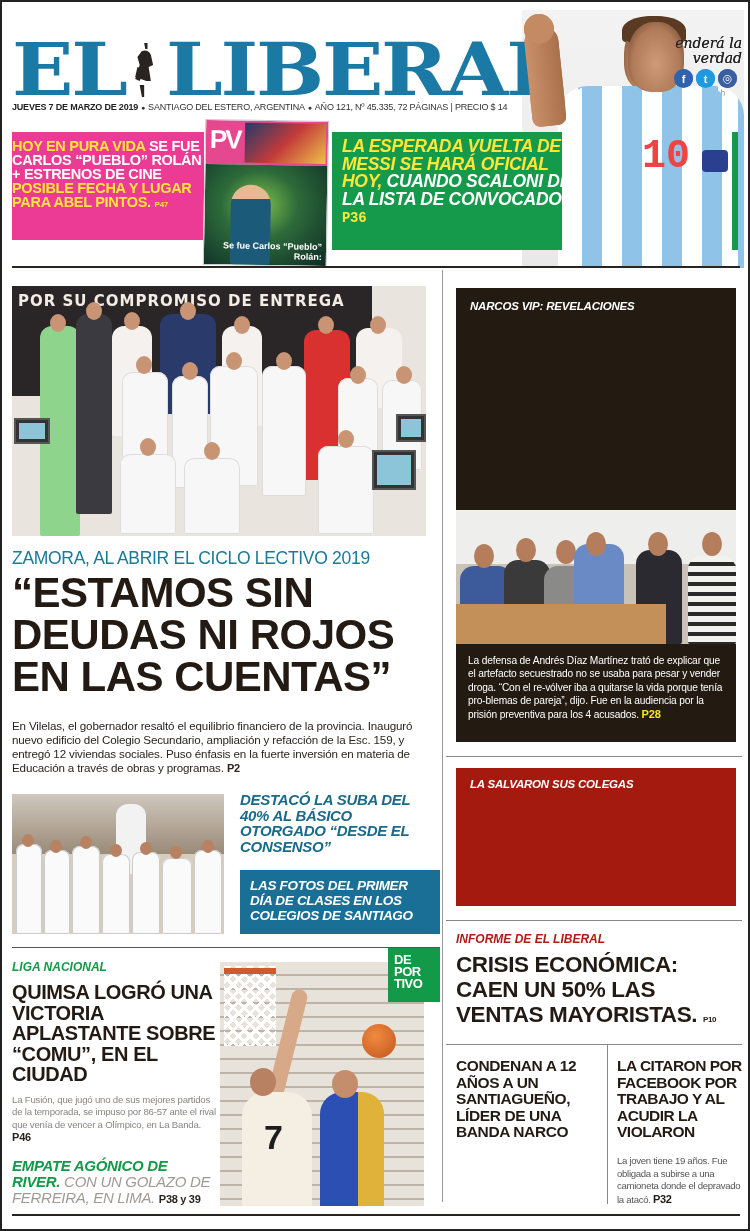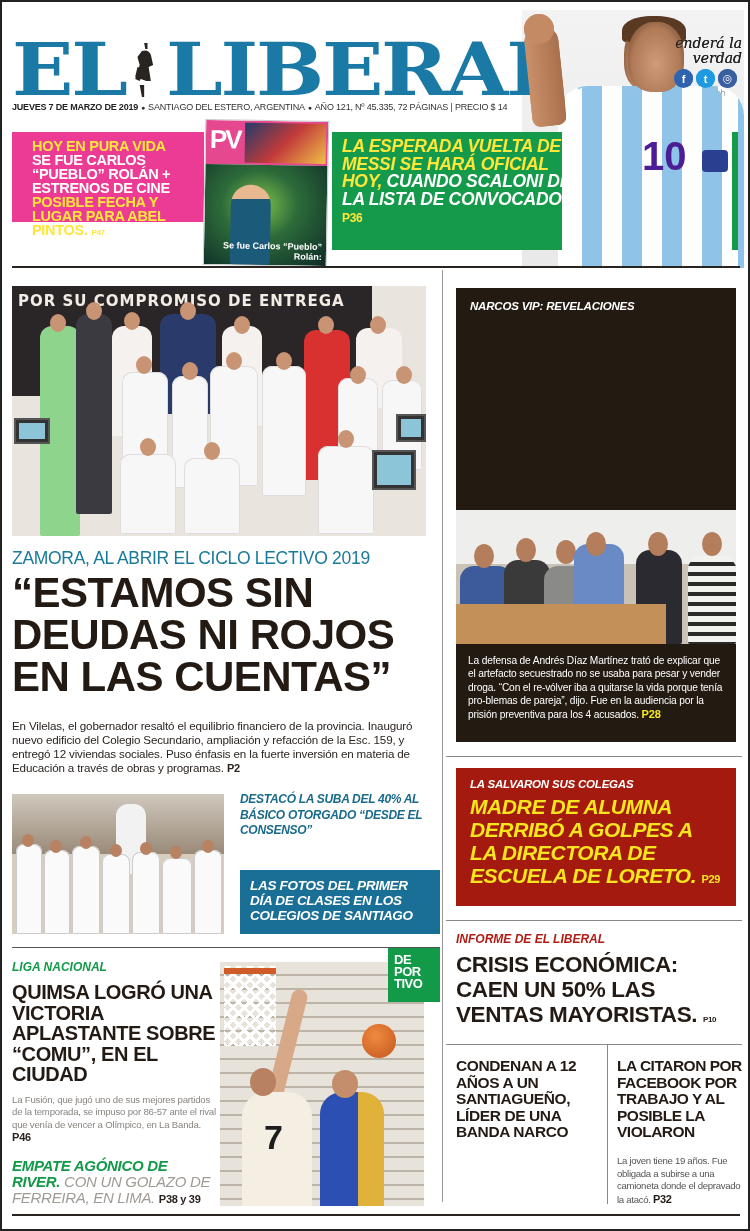--- a/index.html
+++ b/index.html
@@ -18,47 +18,47 @@
   .dateline .dot { font-size: 7px; margin: 0 3px; }
 
   .messi-photo { position: absolute; left: 520px; top: 8px; width: 222px; height: 258px; overflow: hidden; }
   .messi-photo .bg { position:absolute; inset:0; background: linear-gradient(180deg,#f3f3f3 0%, #e9e9e9 100%); }
   .messi-photo .arm { position:absolute; left: 6px; top: 16px; width: 34px; height: 100px; background: linear-gradient(90deg,#c9906a,#a9704c); border-radius: 16px 16px 8px 8px; transform: rotate(-6deg); }
   .messi-photo .fist { position:absolute; left: 2px; top: 4px; width: 30px; height: 30px; background:#c48a64; border-radius: 50%; }
   .messi-photo .head { position:absolute; left: 102px; top: 12px; width: 56px; height: 70px; background: radial-gradient(ellipse at 50% 60%, #cf9b78 0%, #b07a58 60%, #5a3a22 100%); border-radius: 45% 45% 40% 40%; }
   .messi-photo .hair { position:absolute; left: 100px; top: 6px; width: 60px; height: 28px; background:#5a3a22; border-radius: 50% 50% 20% 20%; }
   .messi-photo .shirt { position:absolute; left: 36px; top: 76px; width: 186px; height: 182px;
       background: repeating-linear-gradient(90deg, #ffffff 0px, #ffffff 20px, #8fc3e8 20px, #8fc3e8 40px); border-radius: 30px 30px 0 0; }
-  .messi-photo .num { position:absolute; left: 116px; top: 124px; font-size: 40px; font-weight: bold; color:#4c1d95; font-family:Liberation Sans, sans-serif; }
+  .messi-photo .num { position:absolute; left: 116px; top: 124px; font-size: 40px; font-weight: bold; color:#ef4444; font-family:Liberation Mono, monospace; }
   .messi-photo .band { position:absolute; left: 178px; top: 140px; width: 26px; height: 22px; background:#2a3f8f; border-radius: 4px; }
 
   .slogan { position: absolute; left: 664px; top: 34px; width: 76px; text-align: right; font-family: "DejaVu Serif", "Liberation Serif", serif; font-style: italic; font-size: 14px; line-height: 15px; color: #222; }
   .social { position: absolute; left: 672px; top: 67px; display: flex; gap: 3px; }
   .social span { width: 19px; height: 19px; border-radius: 50%; background: #2f63b0; color: #fff; font-size: 11px; font-weight: bold; display: flex; align-items: center; justify-content: center; }
   .social .tw { background: #1e9ae0; }
   .social .ig { background: #3a5fa0; }
   .handle { position: absolute; left: 676px; top: 86px; font-size: 9px; color: #999; }
 
   
-  .promo-pink { position: absolute; left: 10px; top: 130px; width: 192px; height: 90px; background: #ec3b94; padding: 7px 20px; }
+  .promo-pink { position: absolute; left: 10px; top: 130px; width: 192px; height: 108px; background: #ec3b94; padding: 7px 0; }
   .promo-pink p { font-size: 14.5px; line-height: 14px; font-weight: bold; color: #fff; letter-spacing: -0.3px; }
   .promo-pink .y { color: #ffe63a; }
   .promo-pink .pg { font-size: 8px; color: #ffe63a; }
   .pv-cover { position: absolute; left: 202px; top: 118px; width: 124px; height: 146px; background: #fff; border: 1px solid #ccc; overflow: hidden; transform: rotate(1deg); }
   .pv-cover .top { height: 44px; background: #e5488f; display: flex; }
   .pv-cover .pv { font-size: 26px; font-weight: bold; color: #fff; padding: 4px 2px 0 4px; letter-spacing: -2px; font-family:"Liberation Sans",sans-serif; }
   .pv-cover .capt { flex:1; background: linear-gradient(135deg,#223b6a,#c23a3a,#f0c048); margin: 2px; }
   .pv-cover .main { position:absolute; top: 44px; left:0; right:0; bottom:0; background: radial-gradient(ellipse at 45% 40%, #7fc24a 0%, #2d6b3a 40%, #0c2a26 100%); }
   .pv-cover .singer { position:absolute; left: 26px; top: 64px; width: 40px; height: 80px; background: linear-gradient(180deg,#e8b890 0 18%, #1c5a7a 18% 100%); border-radius: 20px 20px 4px 4px; }
   .pv-cover .cap { position:absolute; right: 4px; bottom: 4px; text-align: right; font-size: 9px; line-height: 10px; font-weight: bold; color: #fff; }
 
   .promo-green { position: absolute; left: 330px; top: 130px; width: 406px; height: 118px; background: #149a4a; padding: 6px 10px; }
   .promo-green p { font-size: 17.5px; line-height: 17.5px; font-weight: bold; font-style: italic; color: #fff; letter-spacing: -0.3px; width: 250px; }
   .promo-green .y { color: #ffe63a; }
-  .promo-green .pg { font-size: 12px; color: #ffe63a; font-style: normal; }
+  .promo-green .pg { font-size: 14px; color: #ffe63a; font-style: normal; font-family: Liberation Mono, monospace; }
 
   .rule-top { position: absolute; left: 10px; top: 264px; width: 728px; height: 2px; background: #2a2420; }
 
   
   .vdivider { position: absolute; left: 440px; top: 268px; width: 1px; height: 932px; background: #999; }
   .school-photo { position: absolute; left: 10px; top: 284px; width: 414px; height: 250px; overflow: hidden; background: #e9e4de; }
   .school-photo .banner { position:absolute; left:0; top:0; width: 360px; height: 110px; background: #2a2628; }
   .school-photo .banner span { position:absolute; left: 6px; top: 6px; color: #f2ece4; font-weight: bold; font-size: 15px; letter-spacing: 1px; font-family:"DejaVu Sans",sans-serif; }
   .school-photo .adult { position:absolute; border-radius: 12px 12px 2px 2px; }
   .school-photo .kid { position:absolute; background: #f7f7f7; border-radius: 10px 10px 2px 2px; box-shadow: inset 0 0 0 1px #ddd; }
@@ -70,21 +70,21 @@
   .headline-main { position: absolute; left: 10px; top: 570px; width: 426px; font-size: 42px; line-height: 42px; font-weight: bold; color: #231a14; letter-spacing: -0.5px; }
   .deck-main { position: absolute; left: 10px; top: 717px; width: 424px; font-size: 11.6px; line-height: 14px; color: #2b2420; letter-spacing: -0.15px; }
   .pg-tag { font-weight: bold; font-size: 11px; }
 
   .kids-photo { position: absolute; left: 10px; top: 792px; width: 212px; height: 140px; overflow: hidden; background: #d6cdbf; }
   .kids-photo .crowd { position:absolute; left:0; top:0; right:0; height: 60px; background: linear-gradient(180deg,#cfc8bd,#9a8a78); }
   .kids-photo .k { position:absolute; background: #fafafa; border-radius: 8px 8px 2px 2px; box-shadow: inset 0 0 0 1px #ccc; }
   .kids-photo .kf { position:absolute; width: 12px; height: 13px; border-radius:50%; background:#b88262; }
   .kids-photo .teacher { position:absolute; left: 104px; top: 10px; width: 30px; height: 70px; background:#f2f2f2; border-radius: 12px 12px 2px 2px; }
 
-  .destaco { position: absolute; left: 238px; top: 790px; width: 200px; font-size: 12px; line-height: 15.5px; font-weight: bold; font-style: italic; color: #1a6a8a; letter-spacing: -0.3px; }
+  .destaco { position: absolute; left: 238px; top: 790px; width: 200px; font-size: 15px; line-height: 15.5px; font-weight: bold; font-style: italic; color: #1a6a8a; letter-spacing: -0.3px; }
   .fotos-box { position: absolute; left: 238px; top: 868px; width: 200px; height: 64px; background: #1a6f96; padding: 8px 10px; }
   .fotos-box p { font-size: 13.5px; line-height: 15px; color: #fff; font-style: italic; font-weight: bold; letter-spacing: -0.3px; }
 
   .rule-left { position: absolute; left: 10px; top: 945px; width: 428px; height: 1px; background: #555; }
 
   .kicker-liga { position: absolute; left: 10px; top: 958px; font-size: 12px; font-weight: bold; font-style: italic; color: #129a48; }
   .headline-quimsa { position: absolute; left: 10px; top: 980px; width: 205px; font-size: 20px; line-height: 20.5px; font-weight: bold; color: #231a14; letter-spacing: -0.4px; }
   .deck-quimsa { position: absolute; left: 10px; top: 1092px; width: 205px; font-size: 9.6px; line-height: 12.3px; color: #8a8580; letter-spacing: -0.2px; }
   .deck-quimsa .pg-tag { color: #2b2420; }
   .river { position: absolute; left: 10px; top: 1156px; width: 205px; font-size: 15px; line-height: 16px; font-style: italic; color: #a09a95; letter-spacing: -0.3px; }
@@ -342,36 +342,33 @@
     </div>
     <div class="narcos-deck">
       <span>La defensa de Andrés Díaz Martínez trató de explicar que el artefacto secuestrado no se usaba para pesar y vender droga. “Con el re-vólver iba a quitarse la vida porque tenía pro-blemas de pareja”, dijo. Fue en la audiencia por la prisión preventiva para los 4 acusados.</span> <span class="pg-tag">P28</span>
     </div>
   </div>
 
   <div class="rule-r1"></div>
 
   <div class="madre-box">
     <div class="madre-kicker">LA SALVARON SUS COLEGAS</div>
-    <div class="madre-head">
-      <span>MADRE DE ALUMNA DERRIBÓ A GOLPES A LA DIRECTORA DE ESCUELA DE LORETO.</span> <span class="pg-tag">P29</span>
-    </div>
   </div>
 
   <div class="rule-r2"></div>
 
   <div class="informe-kicker">INFORME DE EL LIBERAL</div>
   <div class="crisis-head">
     <span>CRISIS ECONÓMICA: CAEN UN 50% LAS VENTAS MAYORISTAS.</span> <span class="pg-tag">P10</span>
   </div>
 
   <div class="rule-r3"></div>
   <div class="vdiv-r"></div>
 
   <div class="condenan-head">CONDENAN A 12 AÑOS A UN SANTIAGUEÑO, LÍDER DE UNA BANDA NARCO</div>
 
-  <div class="citaron-head">LA CITARON POR FACEBOOK POR TRABAJO Y AL POSIBLE LA VIOLARON</div>
+  <div class="citaron-head">LA CITARON POR FACEBOOK POR TRABAJO Y AL ACUDIR LA VIOLARON</div>
   <div class="citaron-deck">
     <span>La joven tiene 19 años. Fue obligada a subirse a una camioneta donde el depravado la atacó.</span> <span class="pg-tag">P32</span>
   </div>
 
   <div class="rule-bottom"></div>
 </div>
 
 </body></html>

